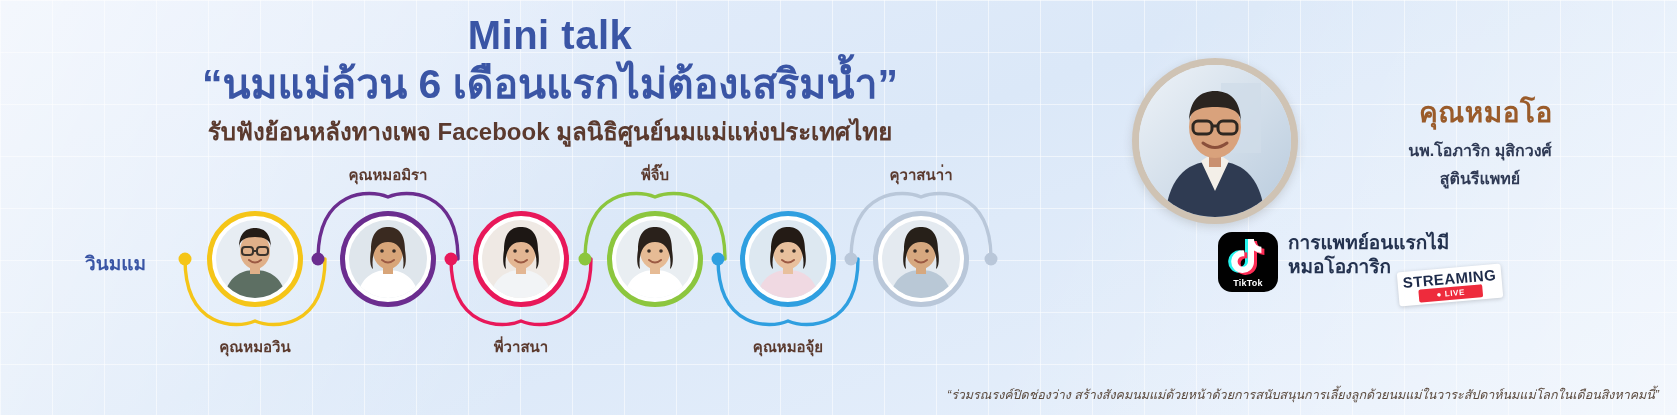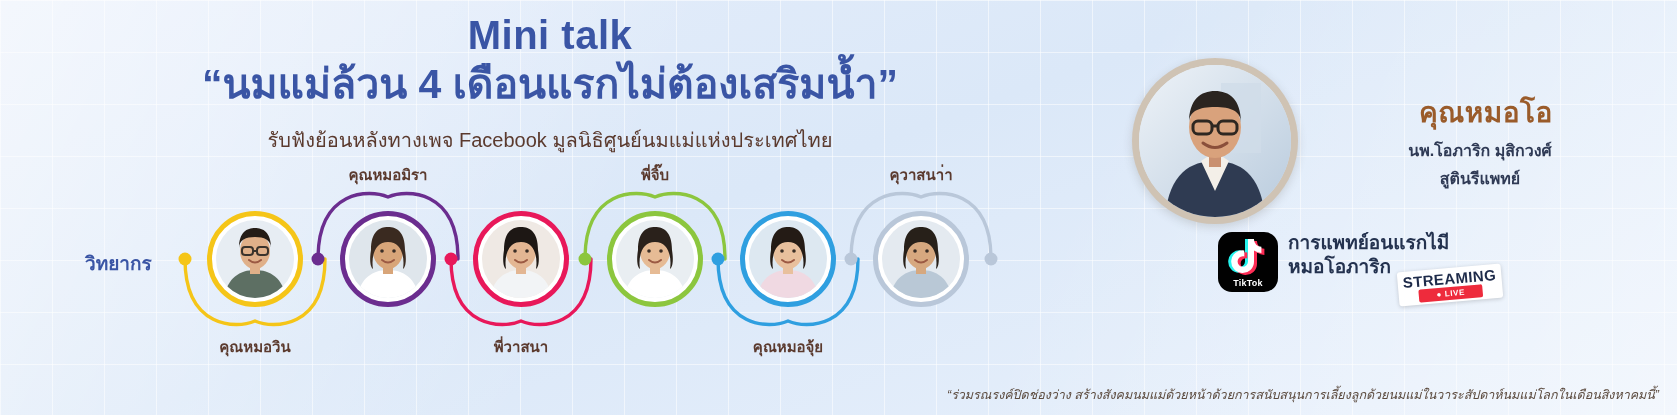--- a/index.html
+++ b/index.html
@@ -25,21 +25,21 @@
   
   #title-block{position:absolute;left:0;top:14px;width:1100px;text-align:center;}
   .t-main{
     font-size:40px;font-weight:bold;color:#3a55a5;letter-spacing:.5px;line-height:1.05;
   }
   .t-quote{
     font-size:41px;font-weight:bold;color:#3a55a5;line-height:1.18;margin-top:4px;
     white-space:nowrap;
   }
   .t-sub{
-    font-size:20px;font-weight:normal;color:#5b3a2e;margin-top:16px;
+    font-size:24px;font-weight:bold;color:#5b3a2e;margin-top:4px;
   }
 
   
   #timeline{position:absolute;left:0;top:178px;width:1080px;height:175px;}
   #arc-svg{position:absolute;left:0;top:0;}
 
   .sp-label{
     position:absolute;font-size:15px;font-weight:bold;color:#5b3a2e;
     white-space:nowrap;transform:translateX(-50%);
   }
@@ -102,26 +102,26 @@
   }
 </style>
 </head>
 <body>
 
 <div id="banner">
   <div id="sheen"></div>
 
   <div id="title-block">
     <div class="t-main">Mini talk</div>
-    <div class="t-quote">“นมแม่ล้วน 4 เดือนแรกไม่ต้องเสริมน้ำ”</div>
+    <div class="t-quote">“นมแม่ล้วน 6 เดือนแรกไม่ต้องเสริมน้ำ”</div>
     <div class="t-sub">รับฟังย้อนหลังทางเพจ Facebook มูลนิธิศูนย์นมแม่แห่งประเทศไทย</div>
   </div>
 
   <div id="timeline">
-    <div id="speaker-word">วิทยากร</div>
+    <div id="speaker-word">วินมแม</div>
     <svg id="arc-svg" width="1080" height="175">
         <path d="M 185 81 C 185 151, 237 151, 255 143
        C 273 151, 325 151, 325 81" fill="none" stroke="#f5c518" stroke-width="3.4" stroke-linecap="round"></path>
         <circle cx="185" cy="81" r="6.5" fill="#f5c518"></circle>
         <path d="M 318 81 C 318 11, 370 11, 388 19
        C 406 11, 458 11, 458 81" fill="none" stroke="#6b2d8f" stroke-width="3.4" stroke-linecap="round"></path>
         <circle cx="318" cy="81" r="6.5" fill="#6b2d8f"></circle>
         <path d="M 451 81 C 451 151, 503 151, 521 143
        C 539 151, 591 151, 591 81" fill="none" stroke="#e8185a" stroke-width="3.4" stroke-linecap="round"></path>
         <circle cx="451" cy="81" r="6.5" fill="#e8185a"></circle>

